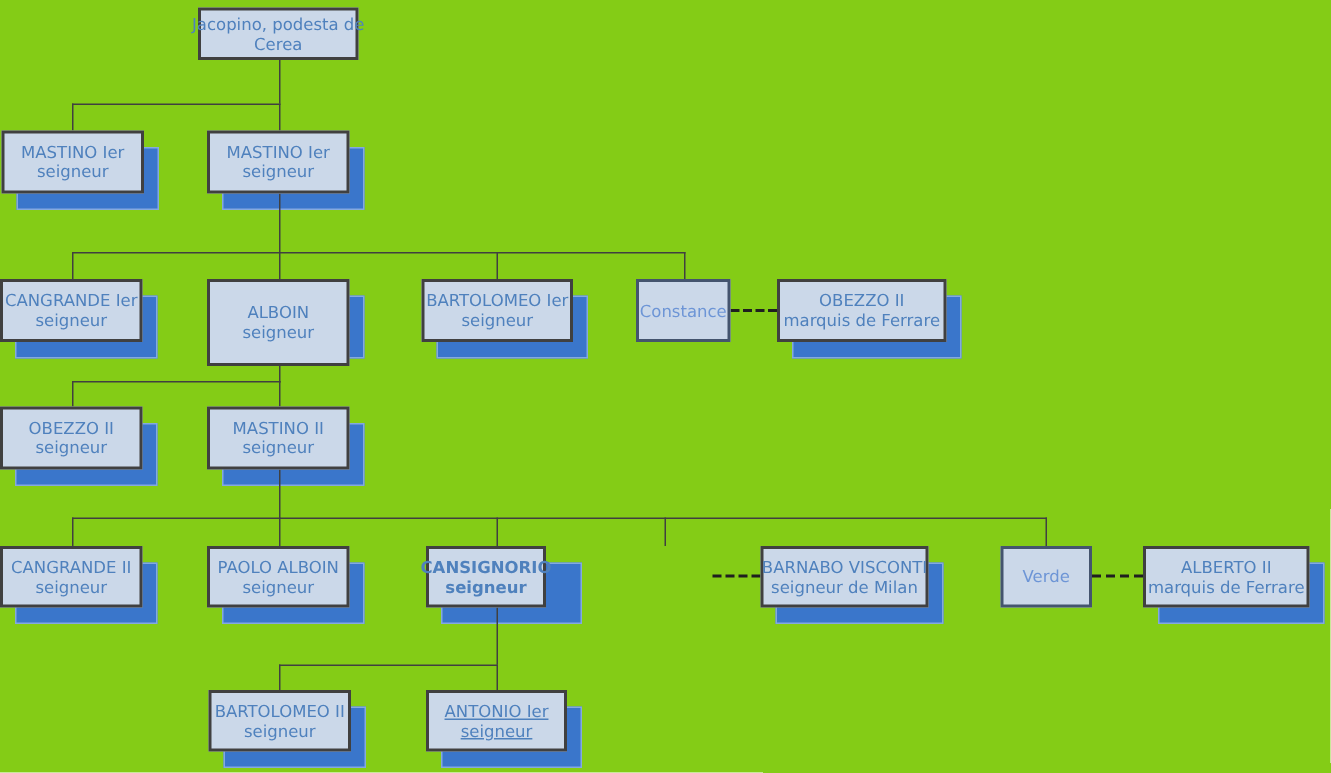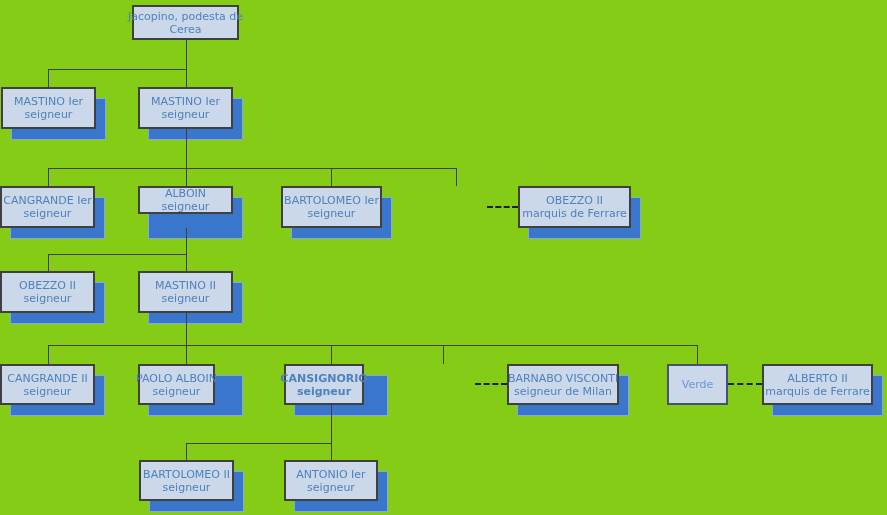--- a/index.html
+++ b/index.html
@@ -116,45 +116,48 @@
       <span class="txt">seigneur</span>
     </div>
     <div class="node" style="left: 138px; top: 87px; width: 95px; height: 42px;">
       <span class="txt">MASTINO Ier</span>
       <span class="txt">seigneur</span>
     </div>
     <div class="node" style="left: 0px; top: 186px; width: 95px; height: 42px;">
       <span class="txt">CANGRANDE Ier</span>
       <span class="txt">seigneur</span>
     </div>
-    <div class="node" style="left: 138px; top: 186px; width: 95px; height: 28px;">
+    <div class="node" style="left: 138px; top: 186px; width: 95px; height: 58px;">
       <span class="txt">ALBOIN</span>
       <span class="txt">seigneur</span>
     </div>
     <div class="node" style="left: 281px; top: 186px; width: 101px; height: 42px;">
       <span class="txt">BARTOLOMEO Ier</span>
       <span class="txt">seigneur</span>
+    </div>
+    <div class="node spouse" style="left: 424px; top: 186px; width: 63px; height: 42px;">
+      <span class="txt">Constance</span>
     </div>
     <div class="node" style="left: 518px; top: 186px; width: 113px; height: 42px;">
       <span class="txt">OBEZZO II</span>
       <span class="txt">marquis de Ferrare</span>
     </div>
     <div class="node" style="left: 0px; top: 271px; width: 95px; height: 42px;">
       <span class="txt">OBEZZO II</span>
       <span class="txt">seigneur</span>
     </div>
     <div class="node" style="left: 138px; top: 271px; width: 95px; height: 42px;">
       <span class="txt">MASTINO II</span>
       <span class="txt">seigneur</span>
     </div>
     <div class="node" style="left: 0px; top: 364px; width: 95px; height: 41px;">
       <span class="txt">CANGRANDE II</span>
       <span class="txt">seigneur</span>
     </div>
-    <div class="node" style="left: 138px; top: 364px; width: 77px; height: 41px; text-align: center;">
+    <div class="node" style="left: 138px; top: 364px; width: 95px; height: 41px; text-align: center;">
       <span class="txt">PAOLO ALBOIN</span>
       <span class="txt">seigneur</span>
     </div>
     <div class="node" style="left: 284px; top: 364px; width: 80px; height: 41px; font-weight: bold;">
       <span class="txt">CANSIGNORIO</span>
       <span class="txt">seigneur</span>
     </div>
     <div class="node" style="left: 507px; top: 364px; width: 112px; height: 41px;">
       <span class="txt">BARNABO VISCONTI</span>
       <span class="txt">seigneur de Milan</span>
@@ -163,17 +166,17 @@
       <span class="txt">Verde</span>
     </div>
     <div class="node" style="left: 762px; top: 364px; width: 111px; height: 41px;">
       <span class="txt">ALBERTO II</span>
       <span class="txt">marquis de Ferrare</span>
     </div>
     <div class="node" style="left: 139px; top: 460px; width: 95px; height: 41px;">
       <span class="txt">BARTOLOMEO II</span>
       <span class="txt">seigneur</span>
     </div>
-    <div class="node" style="left: 284px; top: 460px; width: 94px; height: 41px;">
+    <div class="node" style="left: 284px; top: 460px; width: 94px; height: 41px; text-decoration: underline;">
       <span class="txt">ANTONIO Ier</span>
       <span class="txt">seigneur</span>
     </div>
   </div>
 
 </body></html>

